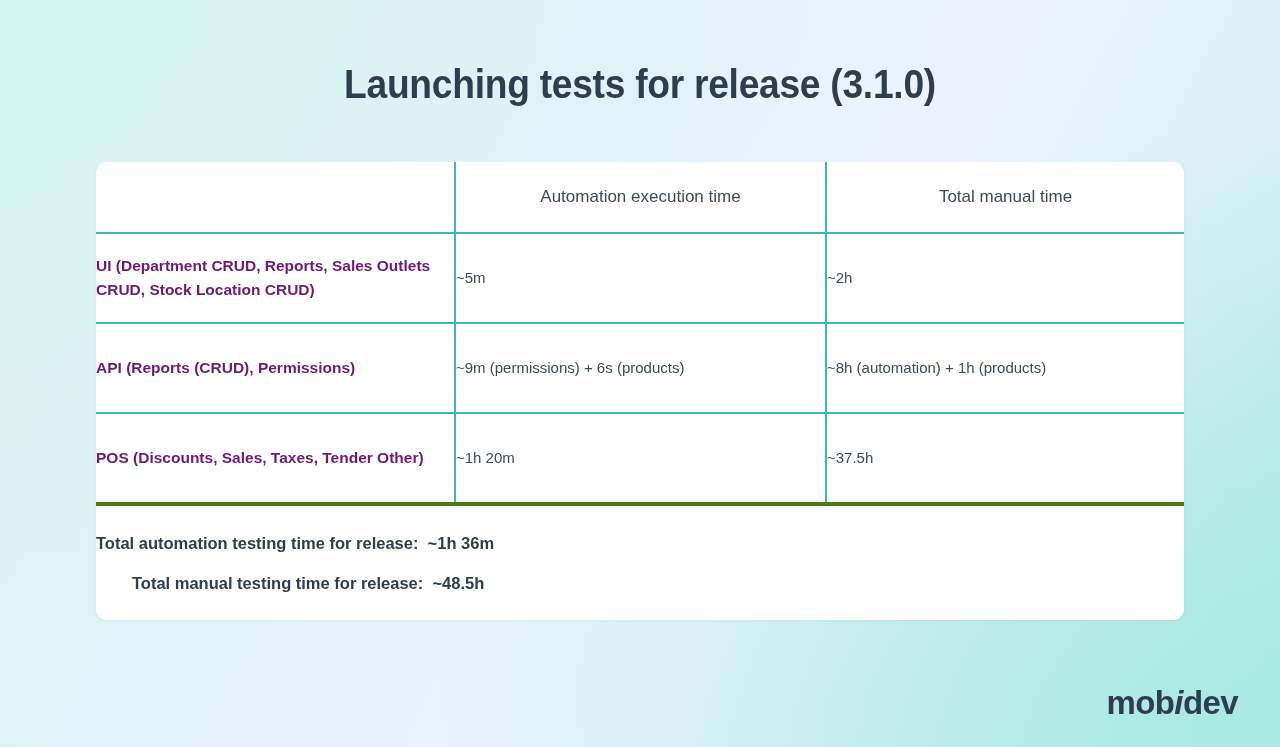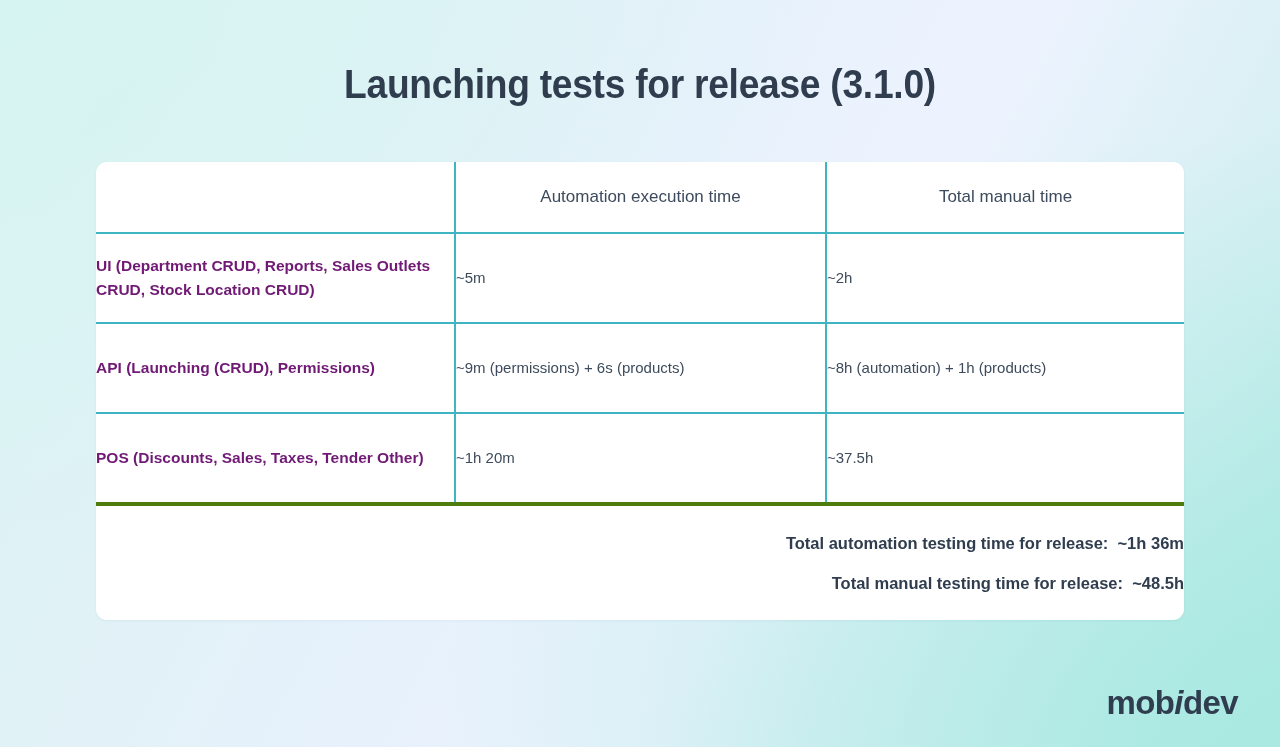--- a/index.html
+++ b/index.html
@@ -104,30 +104,30 @@
     padding: 0 24px 0 25px;
     font-size: 15px;
     font-weight: normal;
     color: #3d4b5c;
     line-height: 1.5;
   }
 
   
   .totals {
     padding-top: 28px;
-    text-align: right;
+    text-align: left;
   }
   .total-line {
     font-size: 16.5px;
     font-weight: bold;
     color: #2f3d4e;
     margin-bottom: 21px;
     white-space: pre;
   }
-  .total-line:last-child { margin-bottom: 0; }
+  .total-line:last-child { margin-bottom: 0; margin-left: 36px; }
 
   
   .logo {
     position: absolute;
     right: 42px;
     bottom: 28px;
     font-size: 33px;
     font-weight: bold;
     color: #2f3d4e;
     letter-spacing: -0.6px;
@@ -161,21 +161,21 @@
         <th class="vdiv">Total manual time</th>
       </tr>
     </thead>
     <tbody>
       <tr class="data-row">
         <td class="label-cell">UI (Department CRUD, Reports, Sales Outlets CRUD, Stock Location CRUD)</td>
         <td class="value-cell vdiv">~5m</td>
         <td class="value-cell vdiv">~2h</td>
       </tr>
       <tr class="data-row">
-        <td class="label-cell">API (Launching (CRUD), Permissions)</td>
+        <td class="label-cell">API (Reports (CRUD), Permissions)</td>
         <td class="value-cell vdiv">~9m (permissions) + 6s (products)</td>
         <td class="value-cell vdiv">~8h (automation) + 1h (products)</td>
       </tr>
       <tr class="data-row last">
         <td class="label-cell">POS (Discounts, Sales, Taxes, Tender Other)</td>
         <td class="value-cell vdiv">~1h 20m</td>
         <td class="value-cell vdiv">~37.5h</td>
       </tr>
     </tbody>
   </table>

